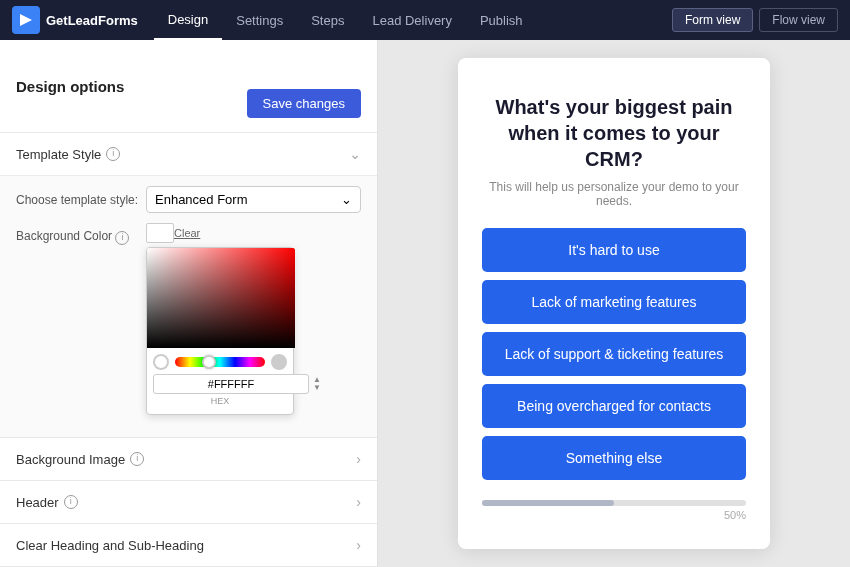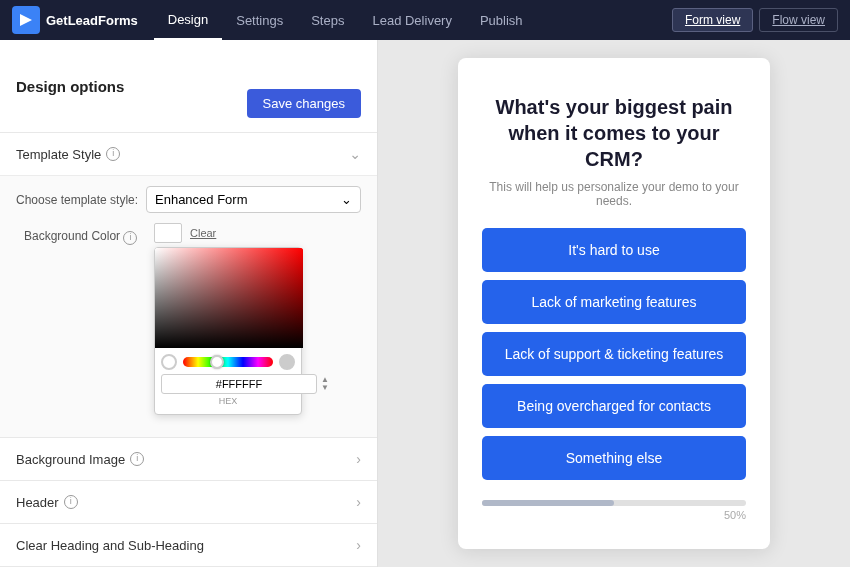--- a/index.html
+++ b/index.html
@@ -57,21 +57,20 @@
       gap: 6px;
     }
     .view-btn {
       background: transparent;
       border: 1px solid #4a5068;
       color: #aab0c6;
       padding: 4px 12px;
       font-size: 12px;
       cursor: pointer;
       border-radius: 3px;
-      text-decoration: underline;
     }
     .view-btn.active {
       background: #2e3554;
       color: #fff;
       border-color: #5a6080;
     }
 
     
     .layout {
       display: flex;
@@ -201,33 +200,31 @@
       display: flex;
       align-items: flex-start;
       margin-bottom: 8px;
     }
     .bg-color-label {
       font-size: 12px;
       color: #555;
       width: 130px;
       flex-shrink: 0;
       padding-top: 6px;
-      margin-left: 8px;
     }
     .bg-color-right {
       flex: 1;
       display: flex;
       flex-direction: column;
       gap: 4px;
       position: relative;
     }
     .color-preview-row {
       display: flex;
       align-items: center;
-      gap: 8px;
     }
     .color-swatch {
       width: 28px;
       height: 20px;
       border: 1px solid #ccc;
       border-radius: 2px;
       background: #fff;
     }
     .clear-link {
       font-size: 11px;

